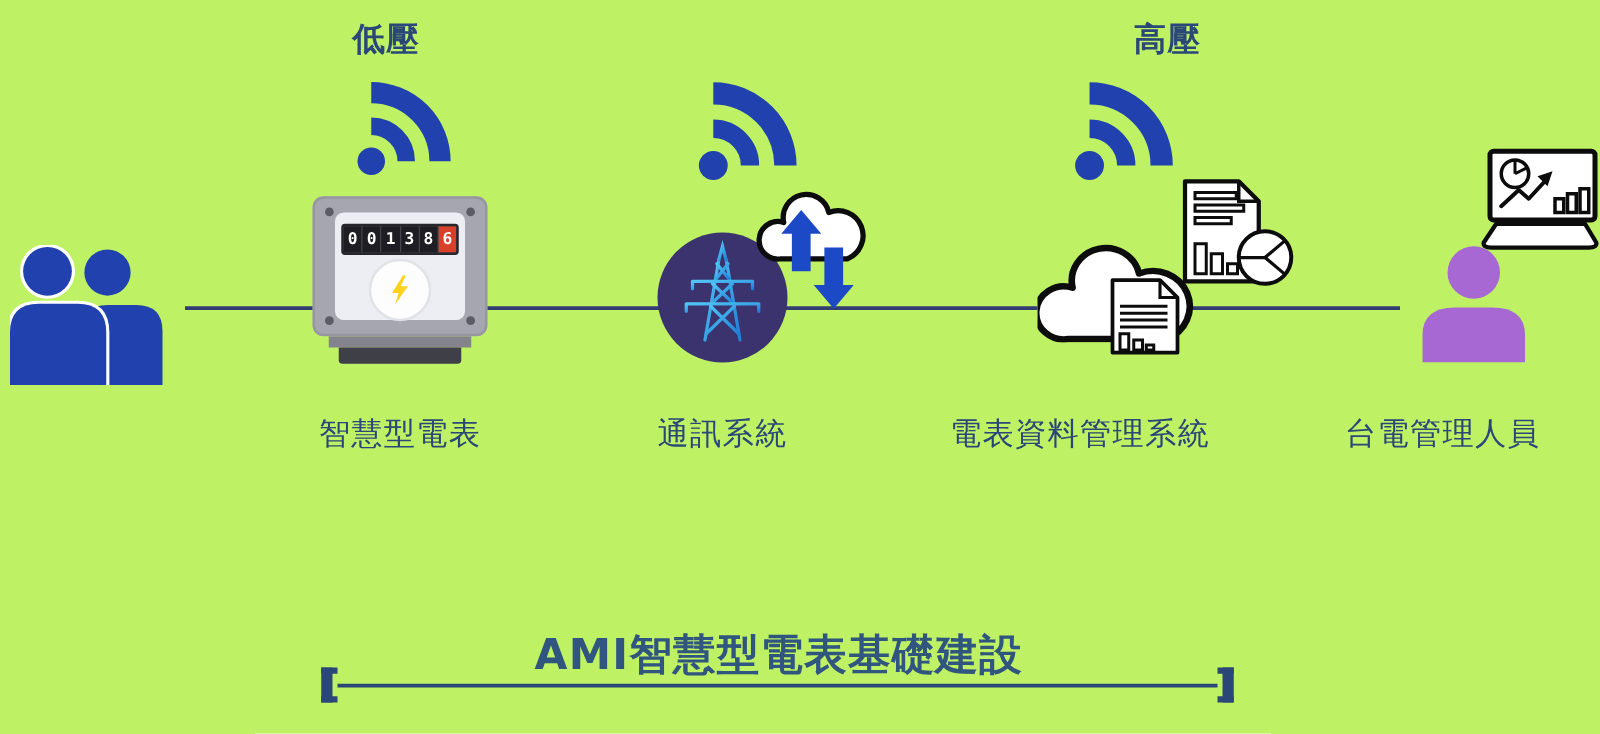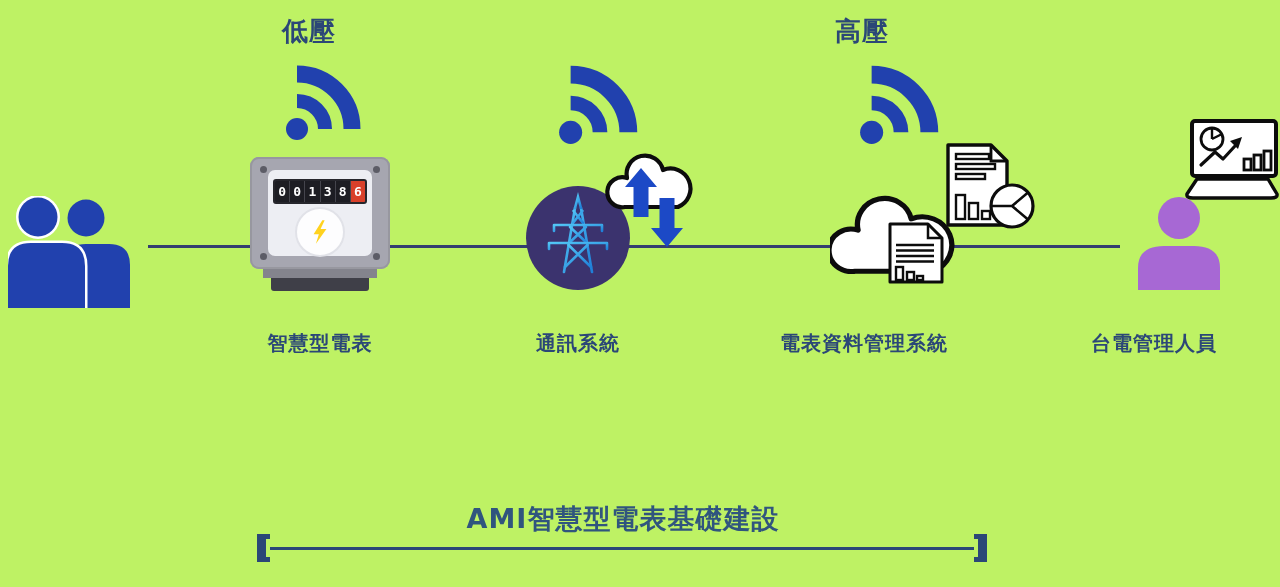--- a/index.html
+++ b/index.html
@@ -2,23 +2,23 @@
 <html><head>
 <meta charset="utf-8">
 <style>
   html,body{margin:0;padding:0;background:#ffffff;}
   .stage{position:relative;width:1280px;height:587px;background:#bef264;overflow:hidden;
          font-family:"DejaVu Sans",sans-serif;}
   .abs{position:absolute;}
 
   
   .top-label{position:absolute;top:14px;font-size:26px;font-weight:700;color:#2b4777;letter-spacing:1px;}
-  .node-label{position:absolute;top:330px;transform:translateX(-50%);font-size:20px;font-weight:700;color:#2b4777;white-space:nowrap;letter-spacing:1px;}
+  .node-label{position:absolute;top:330px;transform:translateX(-50%);font-size:25px;font-weight:400;color:#2b4777;white-space:nowrap;letter-spacing:1px;}
   .ami-title{position:absolute;left:273px;top:501px;width:700px;text-align:center;
-             font-size:27px;font-weight:600;color:#30557e;letter-spacing:1px;}
+             font-size:34px;font-weight:600;color:#30557e;letter-spacing:1px;}
 
   
   .connector{position:absolute;left:148px;top:245px;width:972px;height:3px;background:#333e70;}
 
   
   .meter{position:absolute;left:250px;top:157px;width:140px;}
   .meter-body{position:relative;width:140px;height:112px;background:#a6a6b0;border-radius:9px;
               box-shadow:inset 0 0 0 2px #97979f;}
   .meter-panel{position:absolute;left:18px;top:13px;width:104px;height:86px;background:#edeef3;border-radius:7px;}
   .meter-display{display:flex;gap:1px;width:90px;margin:9px auto 0;background:#45454d;
@@ -48,21 +48,21 @@
   .bracket-line{flex:1;height:3px;background:#2b4777;}
 </style>
 </head>
 <body>
 
 <div class="stage">
 
   <div class="connector"></div>
 
   <div class="top-label" style="left:282px;">低壓</div>
-  <div class="top-label" style="left:835px;">高壓</div>
+  <div class="top-label" style="left:907px;">高壓</div>
 
   <div class="abs" style="left:284px;top:60px;width:82px;height:82px;">
     <svg width="82" height="82" viewBox="0 0 82 82">
       <circle cx="13" cy="69" r="11" fill="#2141ae"></circle>
       <path d="M13 41 A28 28 0 0 1 41 69" stroke="#2141ae" stroke-width="14" fill="none"></path>
       <path d="M13 14 A55 55 0 0 1 68 69" stroke="#2141ae" stroke-width="17" fill="none"></path>
     </svg>
   </div>
   <div class="abs" style="left:557px;top:60px;width:86px;height:86px;">
     <svg width="86" height="86" viewBox="0 0 82 82">

